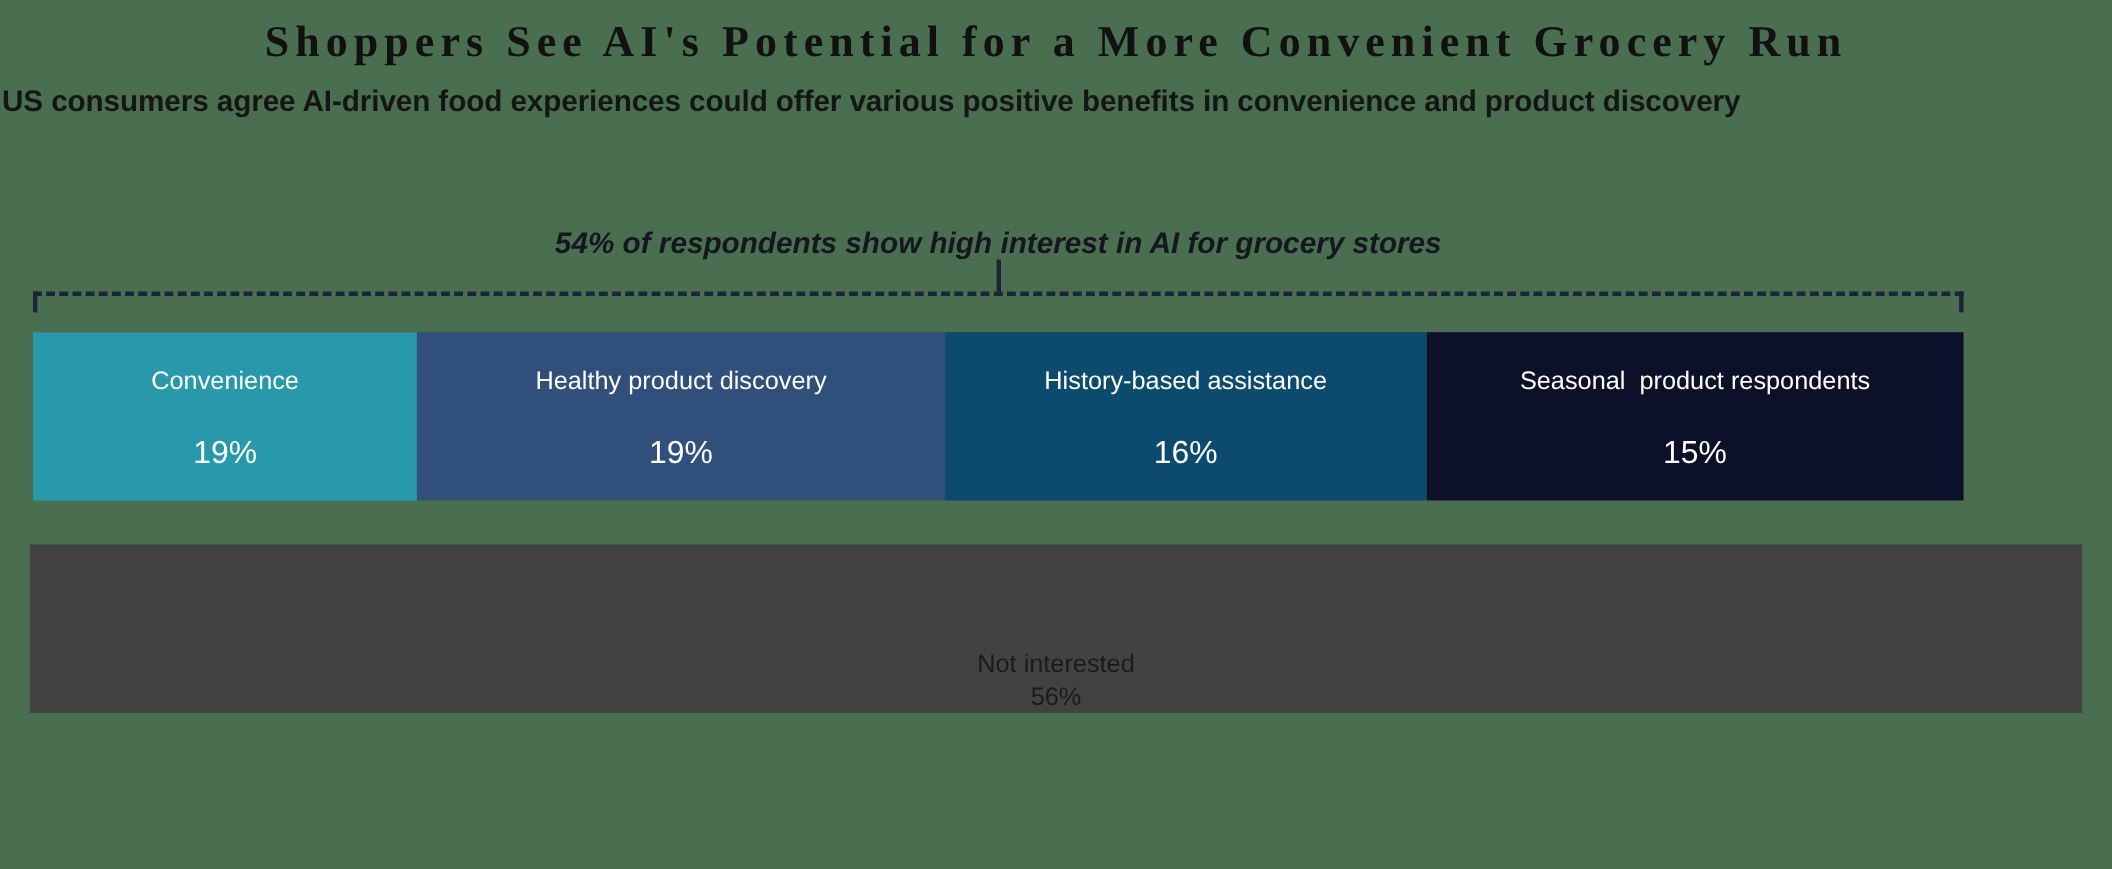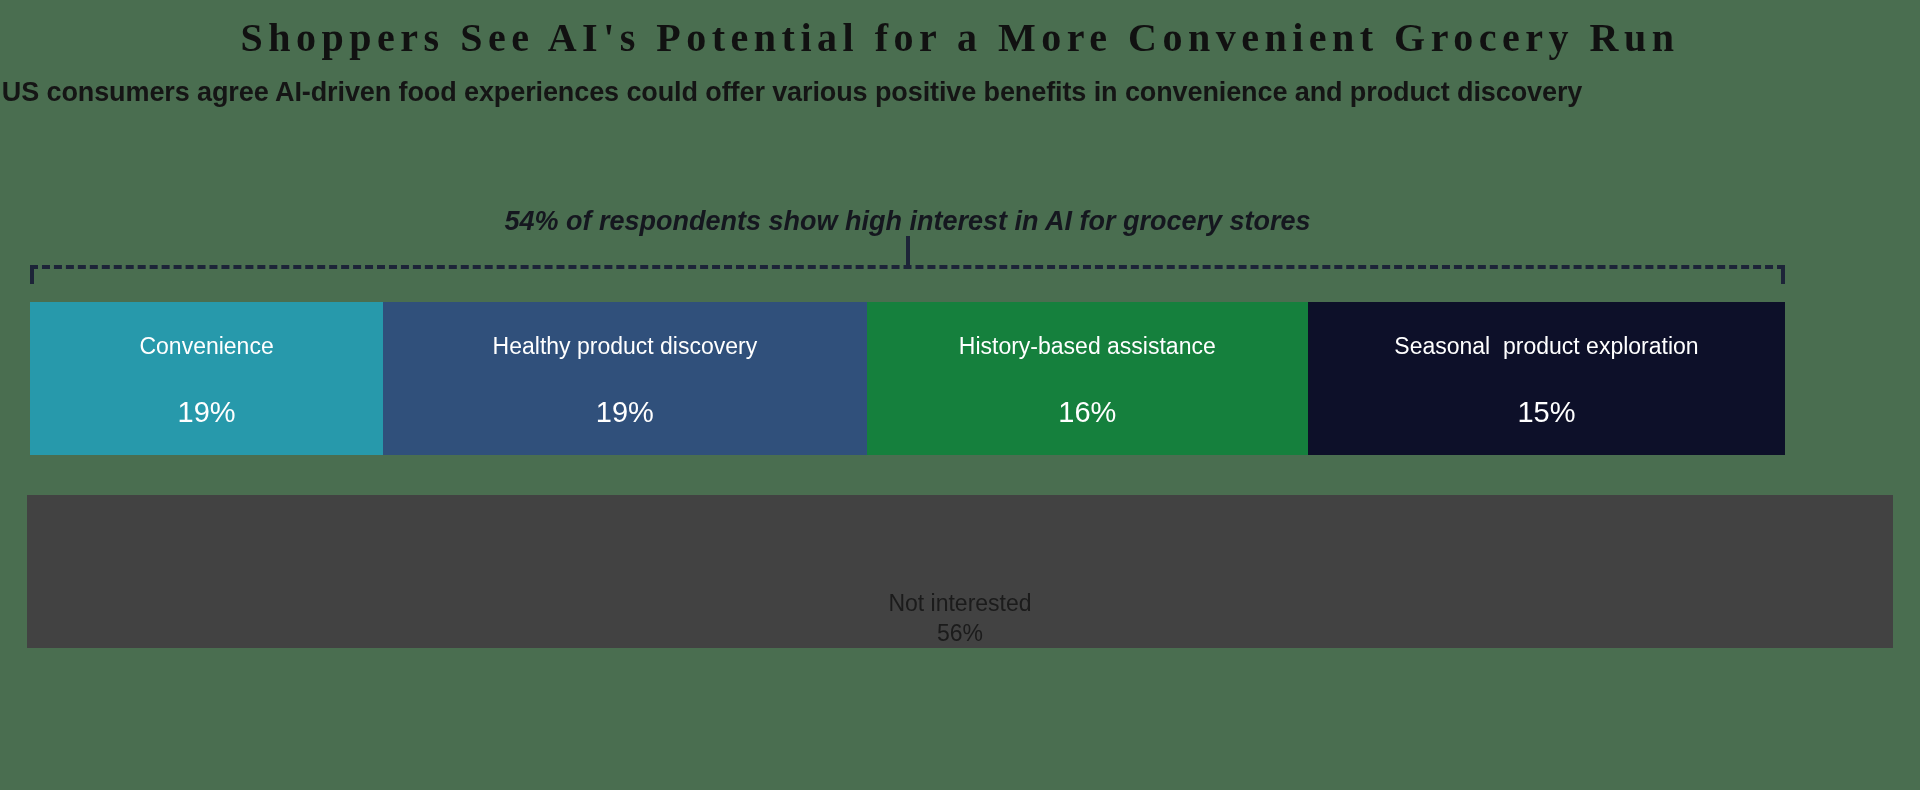--- a/index.html
+++ b/index.html
@@ -203,27 +203,27 @@
     <div class="bar-segment" style="flex-grow:19; background:#2799ab;">
       <span class="segment-label">Convenience</span>
       <span class="segment-value">19%</span>
     </div>
 
     <div class="bar-segment" style="flex-grow:19; background:#30507b;">
       <span class="segment-label">Healthy product discovery</span>
       <span class="segment-value">19%</span>
     </div>
 
-    <div class="bar-segment" style="flex-grow:16; background:#15803d;justify-content:center;">
+    <div class="bar-segment" style="flex-grow:16; background:#0c4a6e;justify-content:center;">
       <span class="segment-label">History-based assistance</span>
       <span class="segment-value">16%</span>
     </div>
 
     <div class="bar-segment" style="flex-grow:15; background:#0d1029;">
-      <span class="segment-label">Seasonal  product exploration</span>
+      <span class="segment-label">Seasonal  product respondents</span>
       <span class="segment-value">15%</span>
     </div>
 
   </div>
 
   <div class="remainder-bar">
     <span class="remainder-label">Not interested</span>
     <span class="remainder-value">56%</span>
   </div>
 

